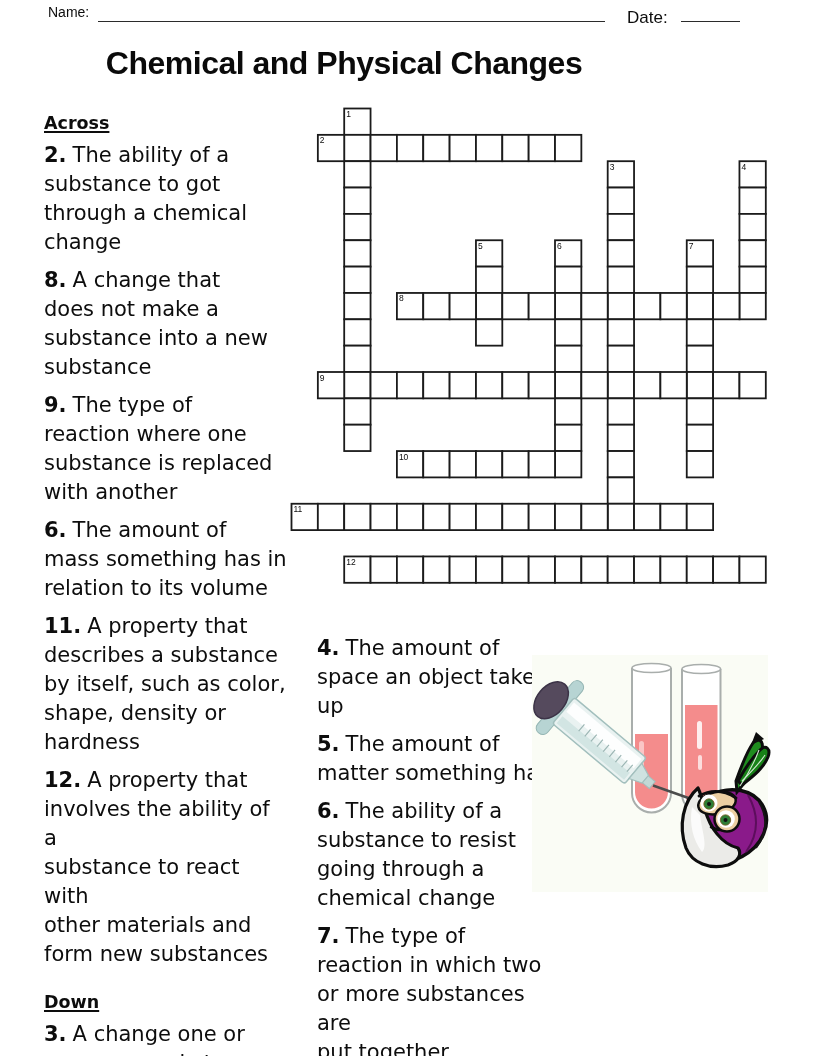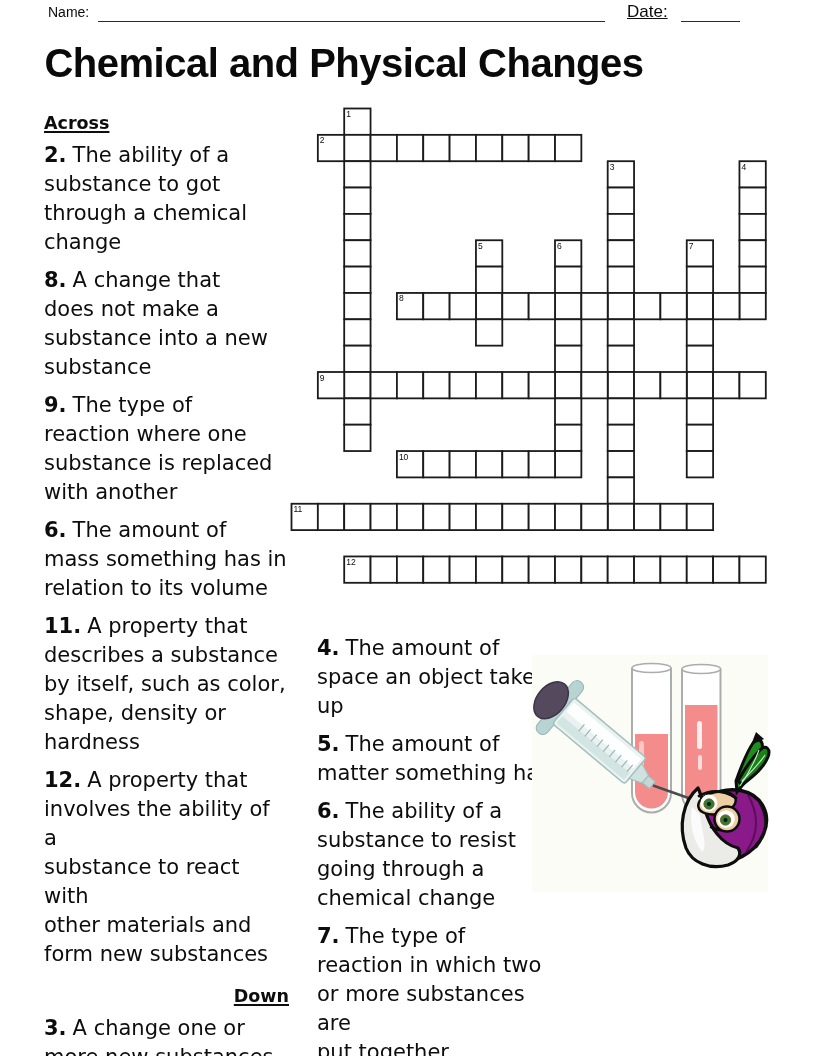--- a/index.html
+++ b/index.html
@@ -3,38 +3,38 @@
 <meta charset="utf-8">
 <style>
   html,body{margin:0;padding:0;background:#fff;}
   .page{position:relative;width:816px;height:1056px;background:#ffffff;overflow:hidden;
         font-family:"DejaVu Sans",sans-serif;color:#0d0d0d;}
   
   .name-label{position:absolute;left:48px;top:2px;font-family:"Liberation Sans",sans-serif;
               font-size:14px;line-height:20px;}
   .name-line{position:absolute;left:98px;top:2px;width:507px;height:19px;
              border-bottom:1.6px solid #2b2b2b;}
-  .date-label{position:absolute;left:627px;top:2px;font-family:"Liberation Sans",sans-serif;
-              font-size:17px;line-height:20px;text-decoration:underline;}
+  .date-label{position:absolute;left:627px;top:8px;font-family:"Liberation Sans",sans-serif;
+              font-size:17px;line-height:20px;}
   .date-line{position:absolute;left:681px;top:2px;width:59px;height:19px;
              border-bottom:1.6px solid #2b2b2b;}
   
   .title{position:absolute;left:0;top:38px;width:688px;margin:0;text-align:center;
-         font-family:"Liberation Sans",sans-serif;font-weight:bold;font-size:40px;
+         font-family:"Liberation Sans",sans-serif;font-weight:bold;font-size:32px;
          line-height:50px;letter-spacing:-0.5px;color:#0a0a0a;}
   
   #crossword-svg{position:absolute;left:290px;top:107px;}
   .cw-cell{fill:#ffffff;stroke:#1b1b1b;stroke-width:1.8;}
   .cw-num{font-family:"Liberation Sans",sans-serif;font-size:8.5px;fill:#0d0d0d;}
   
   .col-left{position:absolute;left:44px;top:112px;width:245px;}
   .col-mid{position:absolute;left:293px;top:634px;width:248px;margin-left:24px;}
   .heading{font-size:17.5px;font-weight:bold;margin:0 0 7px 0;line-height:22px;
            text-decoration:underline;text-decoration-thickness:2px;text-underline-offset:2px;}
-  .heading.down{margin-top:16px;text-align:right;}
+  .heading.down{margin-top:22px;}
   .clue{margin:0 0 9px 0;font-size:21px;line-height:29px;}
   .clue-num{font-weight:bold;margin-right:6px;}
   .clue-text{white-space:pre-line;}
   
   .illo{position:absolute;left:532px;top:655px;}
   .tube-glass{fill:#ffffff;stroke:#a9aeac;stroke-width:2;}
   .tube-rim{fill:#ffffff;stroke:#a9aeac;stroke-width:1.6;}
 </style>
 </head>
 <body>

